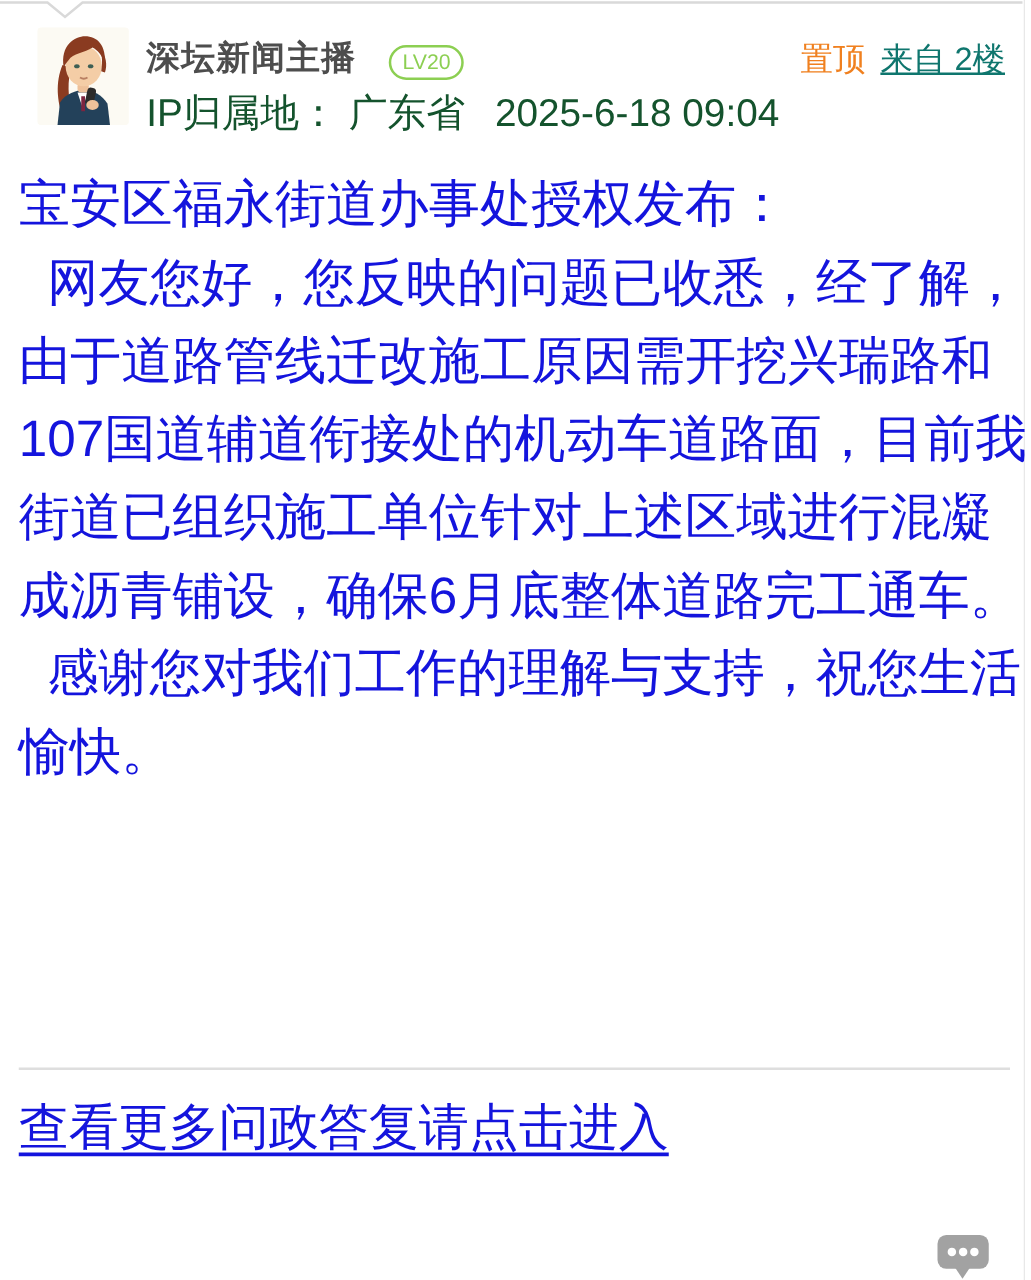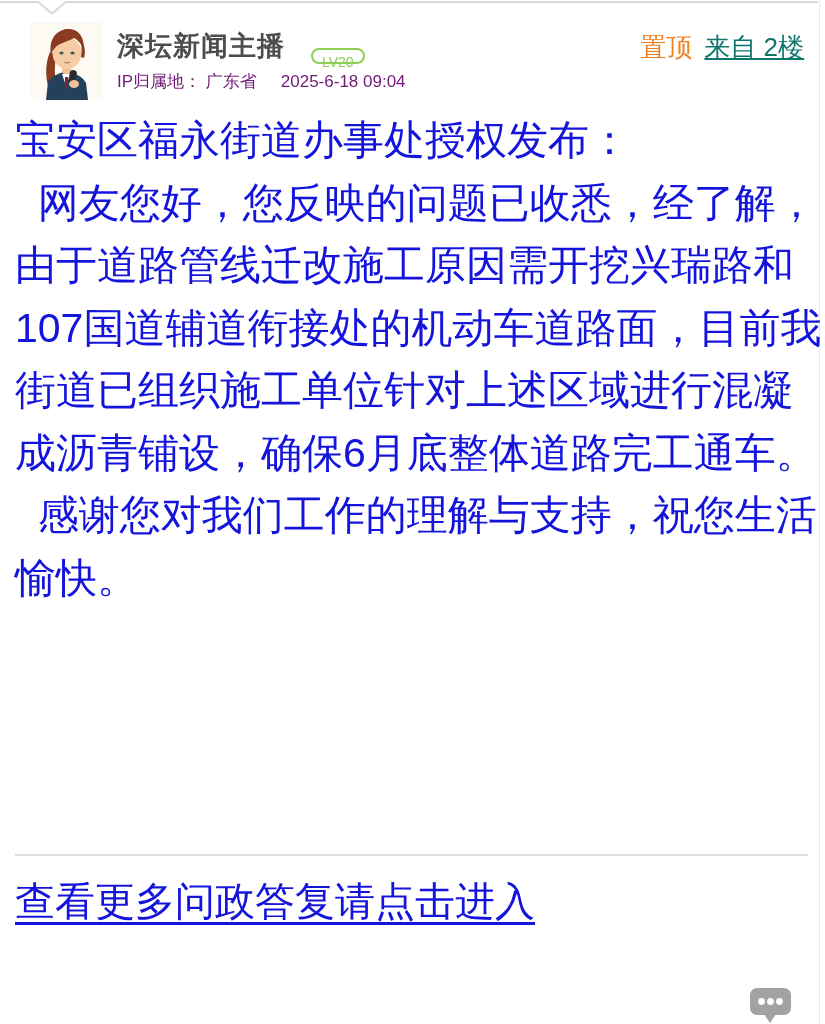--- a/index.html
+++ b/index.html
@@ -24,40 +24,40 @@
     width: 73px; height: 78px;
     background: #fcfaf3; border-radius: 3px; overflow: hidden;
     cursor: pointer;
   }
   .username {
     position: absolute; left: 117px; top: 28px;
     font-size: 27px; font-weight: 700; color: #4d4d4d;
     letter-spacing: 1px; cursor: pointer;
   }
   .level-badge {
-    position: absolute; left: 311px; top: 48px;
-    height: 16px; line-height: 24px; padding: 0 9px;
+    position: absolute; left: 311px; top: 36px;
+    height: 28px; line-height: 24px; padding: 0 9px;
     border: 2px solid #8ccf52; border-radius: 15px;
-    color: #8ccf52; font-size: 14px;
+    color: #8ccf52; font-size: 17px;
   }
   .header-right {
     position: absolute; top: 30px; right: 21px;
     font-size: 26px; white-space: nowrap;
   }
   .pin-label { color: #f0801f; margin-top: 12px; }
   .floor-label { color: #0f766e; margin-left: 12px; text-decoration: underline; }
   .meta-row {
     position: absolute; left: 117px; top: 70px;
-    font-size: 17px; color: #701a75; white-space: nowrap;
+    font-size: 31px; color: #14532d; white-space: nowrap;
   }
   .post-time { margin-left: 24px; }
 
   
   .post-content {
-    position: absolute; left: 15px; top: 109px; width: 800px;
+    position: absolute; left: 15px; top: 132px; width: 800px;
     color: #1414dd; font-size: 41px; line-height: 62.5px;
   }
   .content-line { white-space: pre; }
 
   
   .divider { position: absolute; left: 15px; top: 854px; width: 793px; height: 2px; background: #dedede; }
   .more-link {
     position: absolute; left: 15px; top: 874px;
     font-size: 40px; color: #1414dd;
     text-decoration-thickness: 3px;

